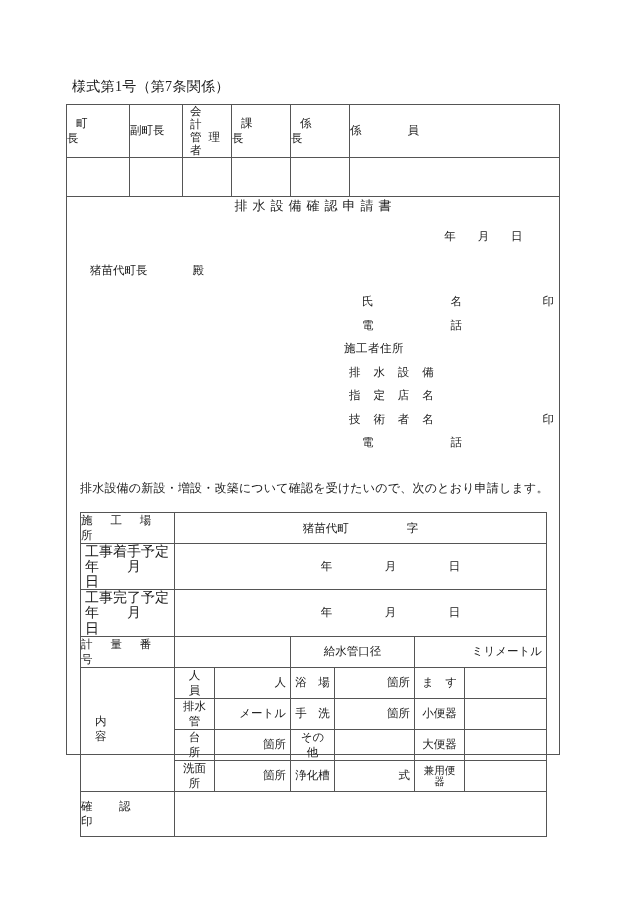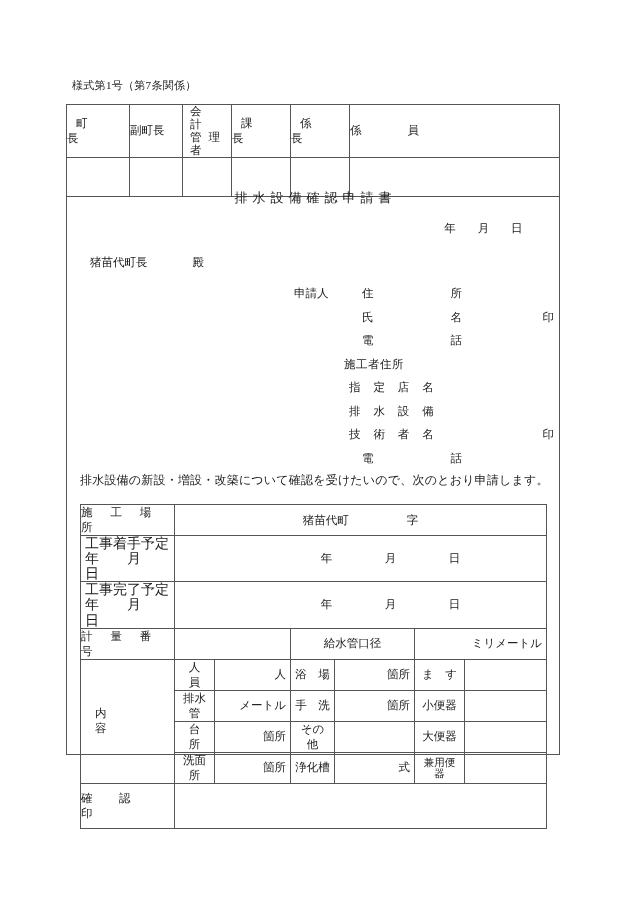--- a/index.html
+++ b/index.html
@@ -21,21 +21,21 @@
     left: 0; top: 0;
     width: 630px;
     height: 915px;
   }
 
   
   .form-no {
     position: absolute;
     left: 72px;
     top: 78px;
-    font-size: 11px;
+    font-size: 14px;
     letter-spacing: 0.3px;
     white-space: nowrap;
     text-align: right;
   }
 
   
   .frame {
     position: absolute;
     left: 66px;
     top: 104px;
@@ -66,21 +66,21 @@
   .twoline {
     line-height: 1.12;
     font-size: 11px;
   }
   .twoline .ln { display: block; letter-spacing: 7px; padding-left: 7px;}
 
   
   .body-area {
     position: absolute;
     left: 66px;
-    top: 170px;
+    top: 178px;
     width: 494px;
     height: 585px;
   }
 
   .title {
     position: absolute;
     left: 0; right: 0;
     top: 19px;
     text-align: center;
     font-size: 13px;
@@ -244,42 +244,37 @@
       <span class="g">日</span>
     </div>
 
     <div class="addressee">
       <span>猪苗代町長</span>
       <span class="dono">殿</span>
     </div>
 
     <div class="applicant">
       <div class="app-row">
-        <span class="app-prefix">申請人</span>
-        <span class="app-label l-sp-wide">住　　所</span>
-        <span class="app-seal"></span>
-      </div>
-      <div class="app-row">
         <span class="app-label l-sp-wide">氏　　名</span>
         <span class="app-seal">印</span>
       </div>
       <div class="app-row">
         <span class="app-label l-sp-wide">電　　話</span>
         <span class="app-seal"></span>
       </div>
       <div class="app-row">
         <span class="app-label l-sp-none">施工者住所</span>
         <span class="app-seal"></span>
       </div>
       <div class="app-row">
+        <span class="app-label l-sp-mid">排 水 設 備</span>
+        <span class="app-seal"></span>
+      </div>
+      <div class="app-row">
         <span class="app-label l-sp-mid">指 定 店 名</span>
-        <span class="app-seal"></span>
-      </div>
-      <div class="app-row">
-        <span class="app-label l-sp-mid">排 水 設 備</span>
         <span class="app-seal"></span>
       </div>
       <div class="app-row">
         <span class="app-label l-sp-mid">技 術 者 名</span>
         <span class="app-seal">印</span>
       </div>
       <div class="app-row">
         <span class="app-label l-sp-wide">電　　話</span>
         <span class="app-seal"></span>
       </div>

